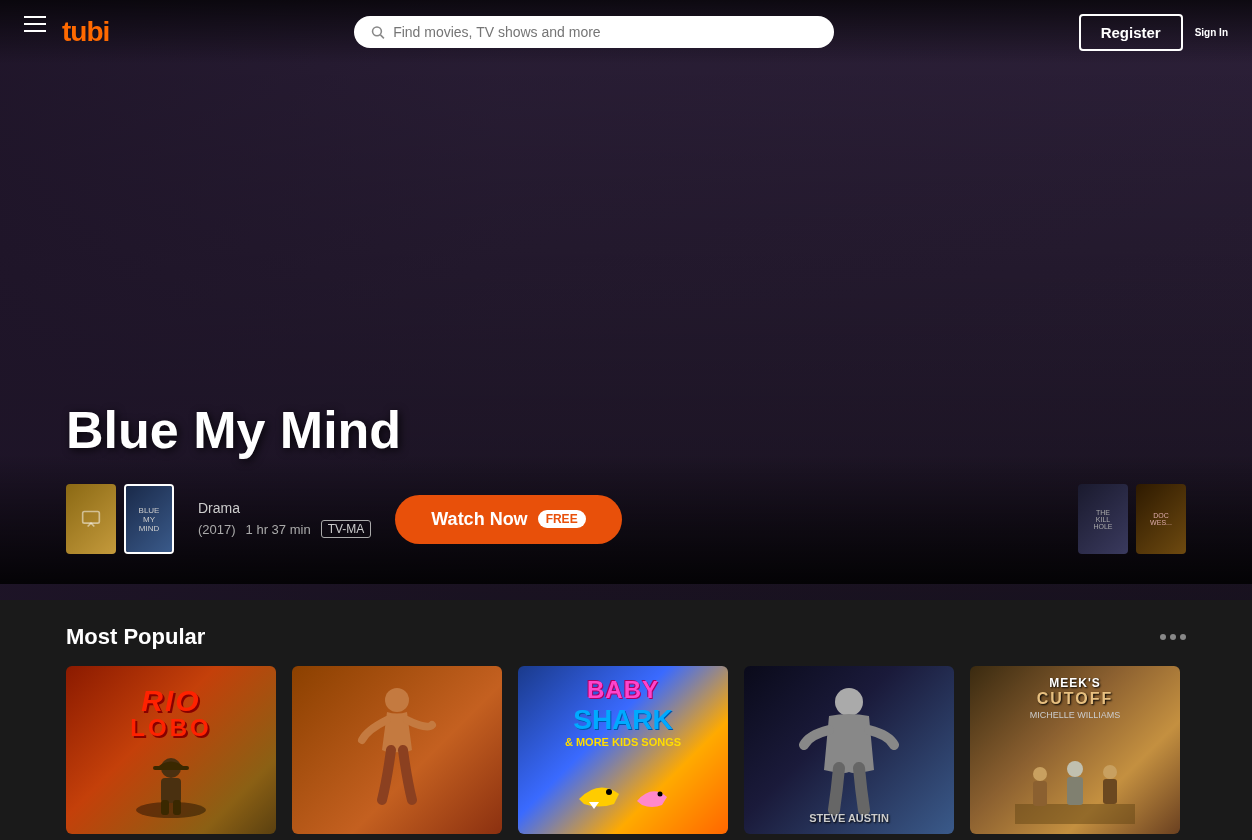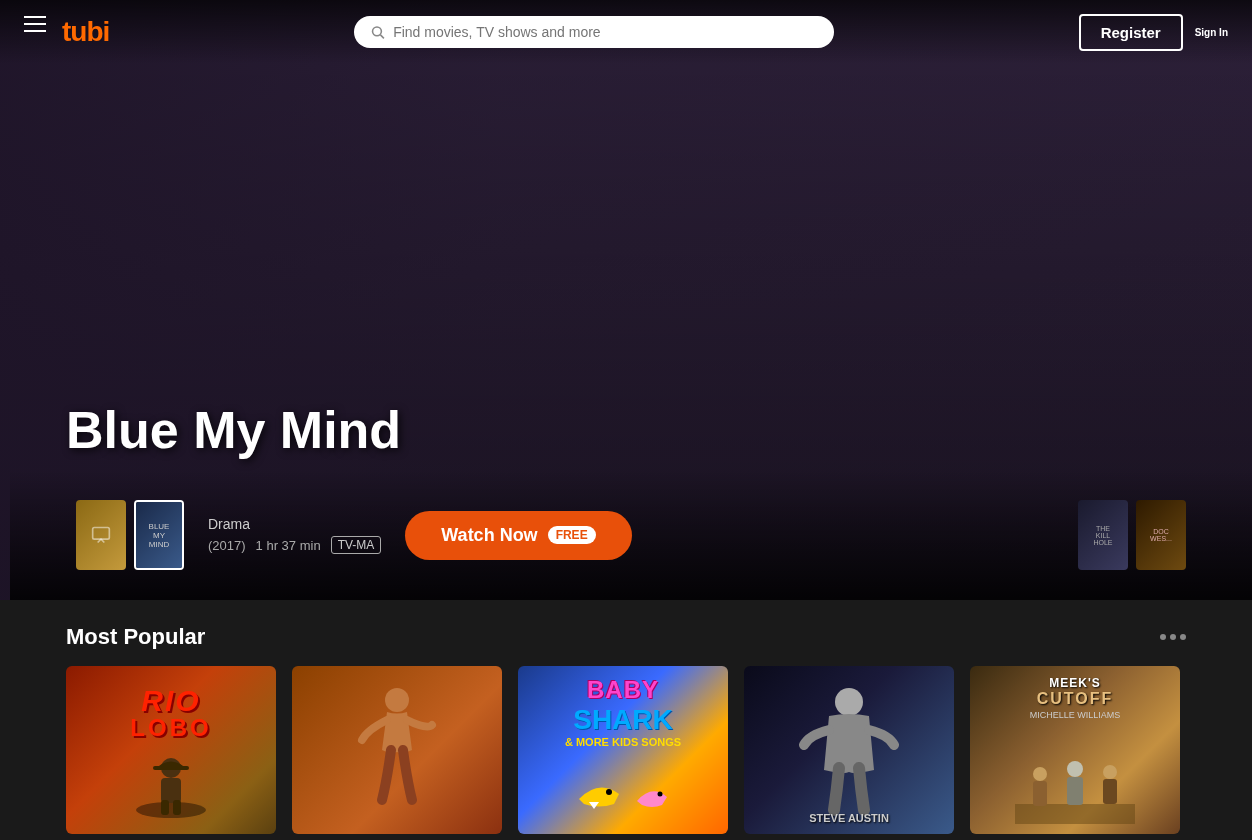--- a/index.html
+++ b/index.html
@@ -132,28 +132,27 @@
       bottom: 140px;
       left: 66px;
       font-size: 52px;
       font-weight: bold;
       color: #fff;
       text-shadow: 2px 2px 8px rgba(0,0,0,0.8);
     }
 
     .hero-bottom {
       position: absolute;
-      bottom: 0;
+      bottom: 16px;
       left: 0; right: 0;
       display: flex;
       align-items: center;
       padding: 0 66px;
       height: 130px;
       background: linear-gradient(to top, rgba(0,0,0,0.85), transparent);
-      margin-left: 10px;
     }
 
     .hero-thumbnails-left {
       display: flex;
       gap: 8px;
       margin-right: 16px;
     }
     .thumb-card {
       width: 50px;
       height: 70px;

